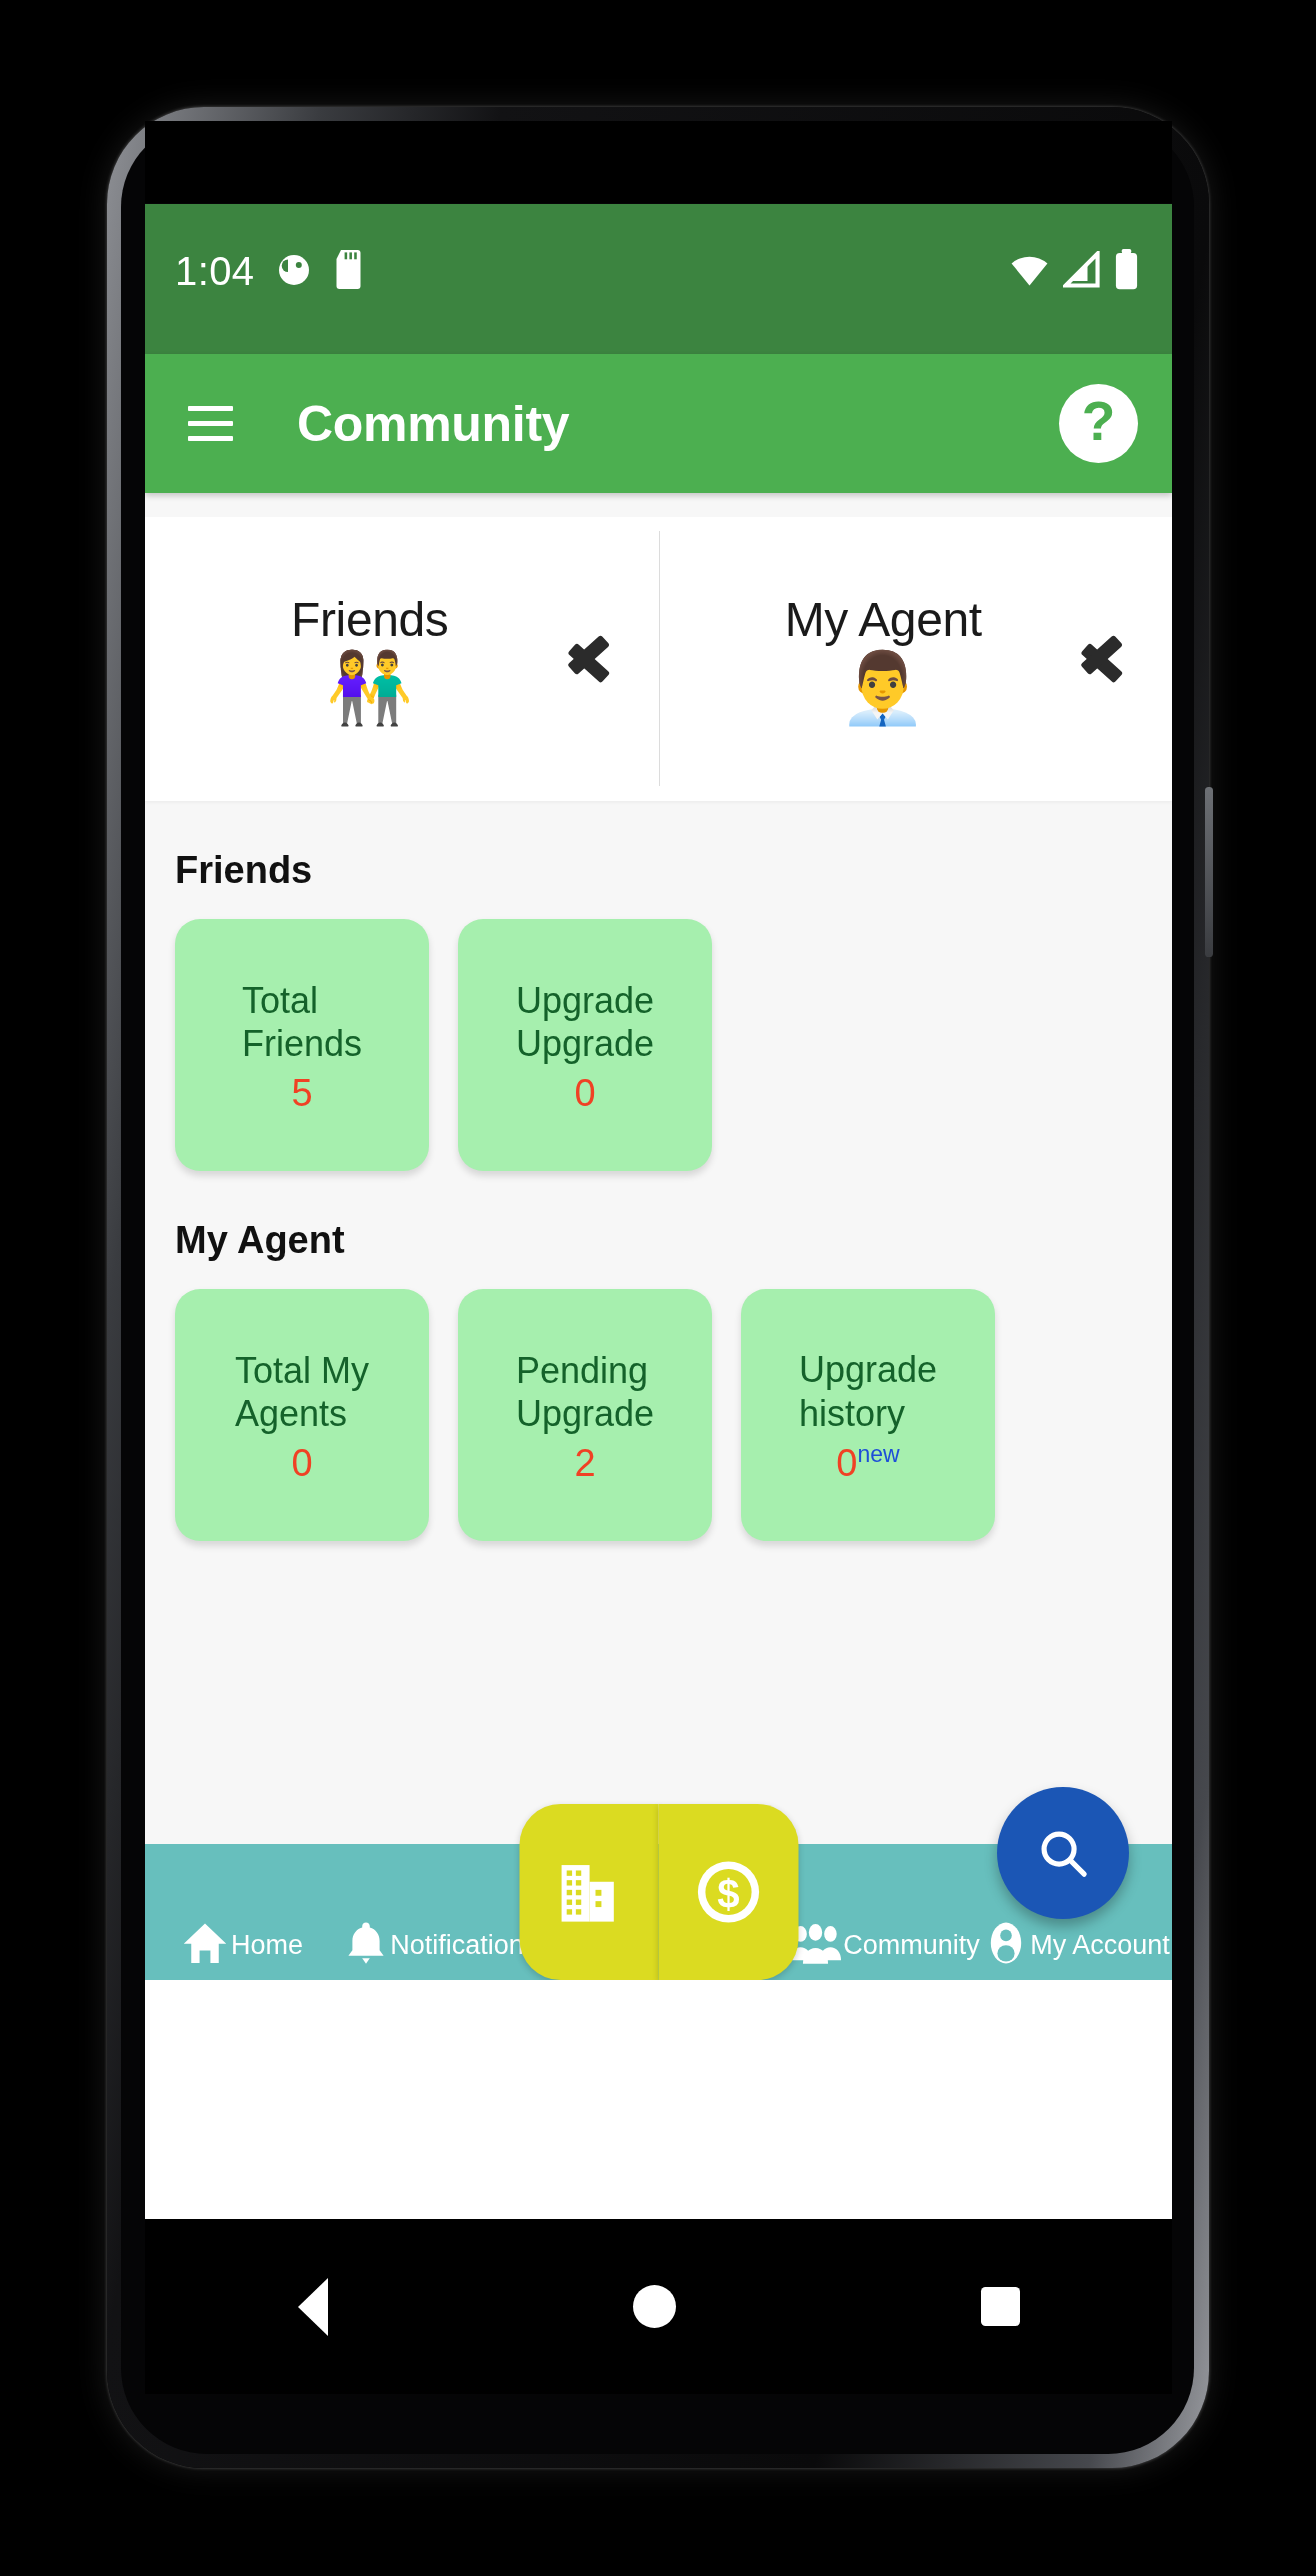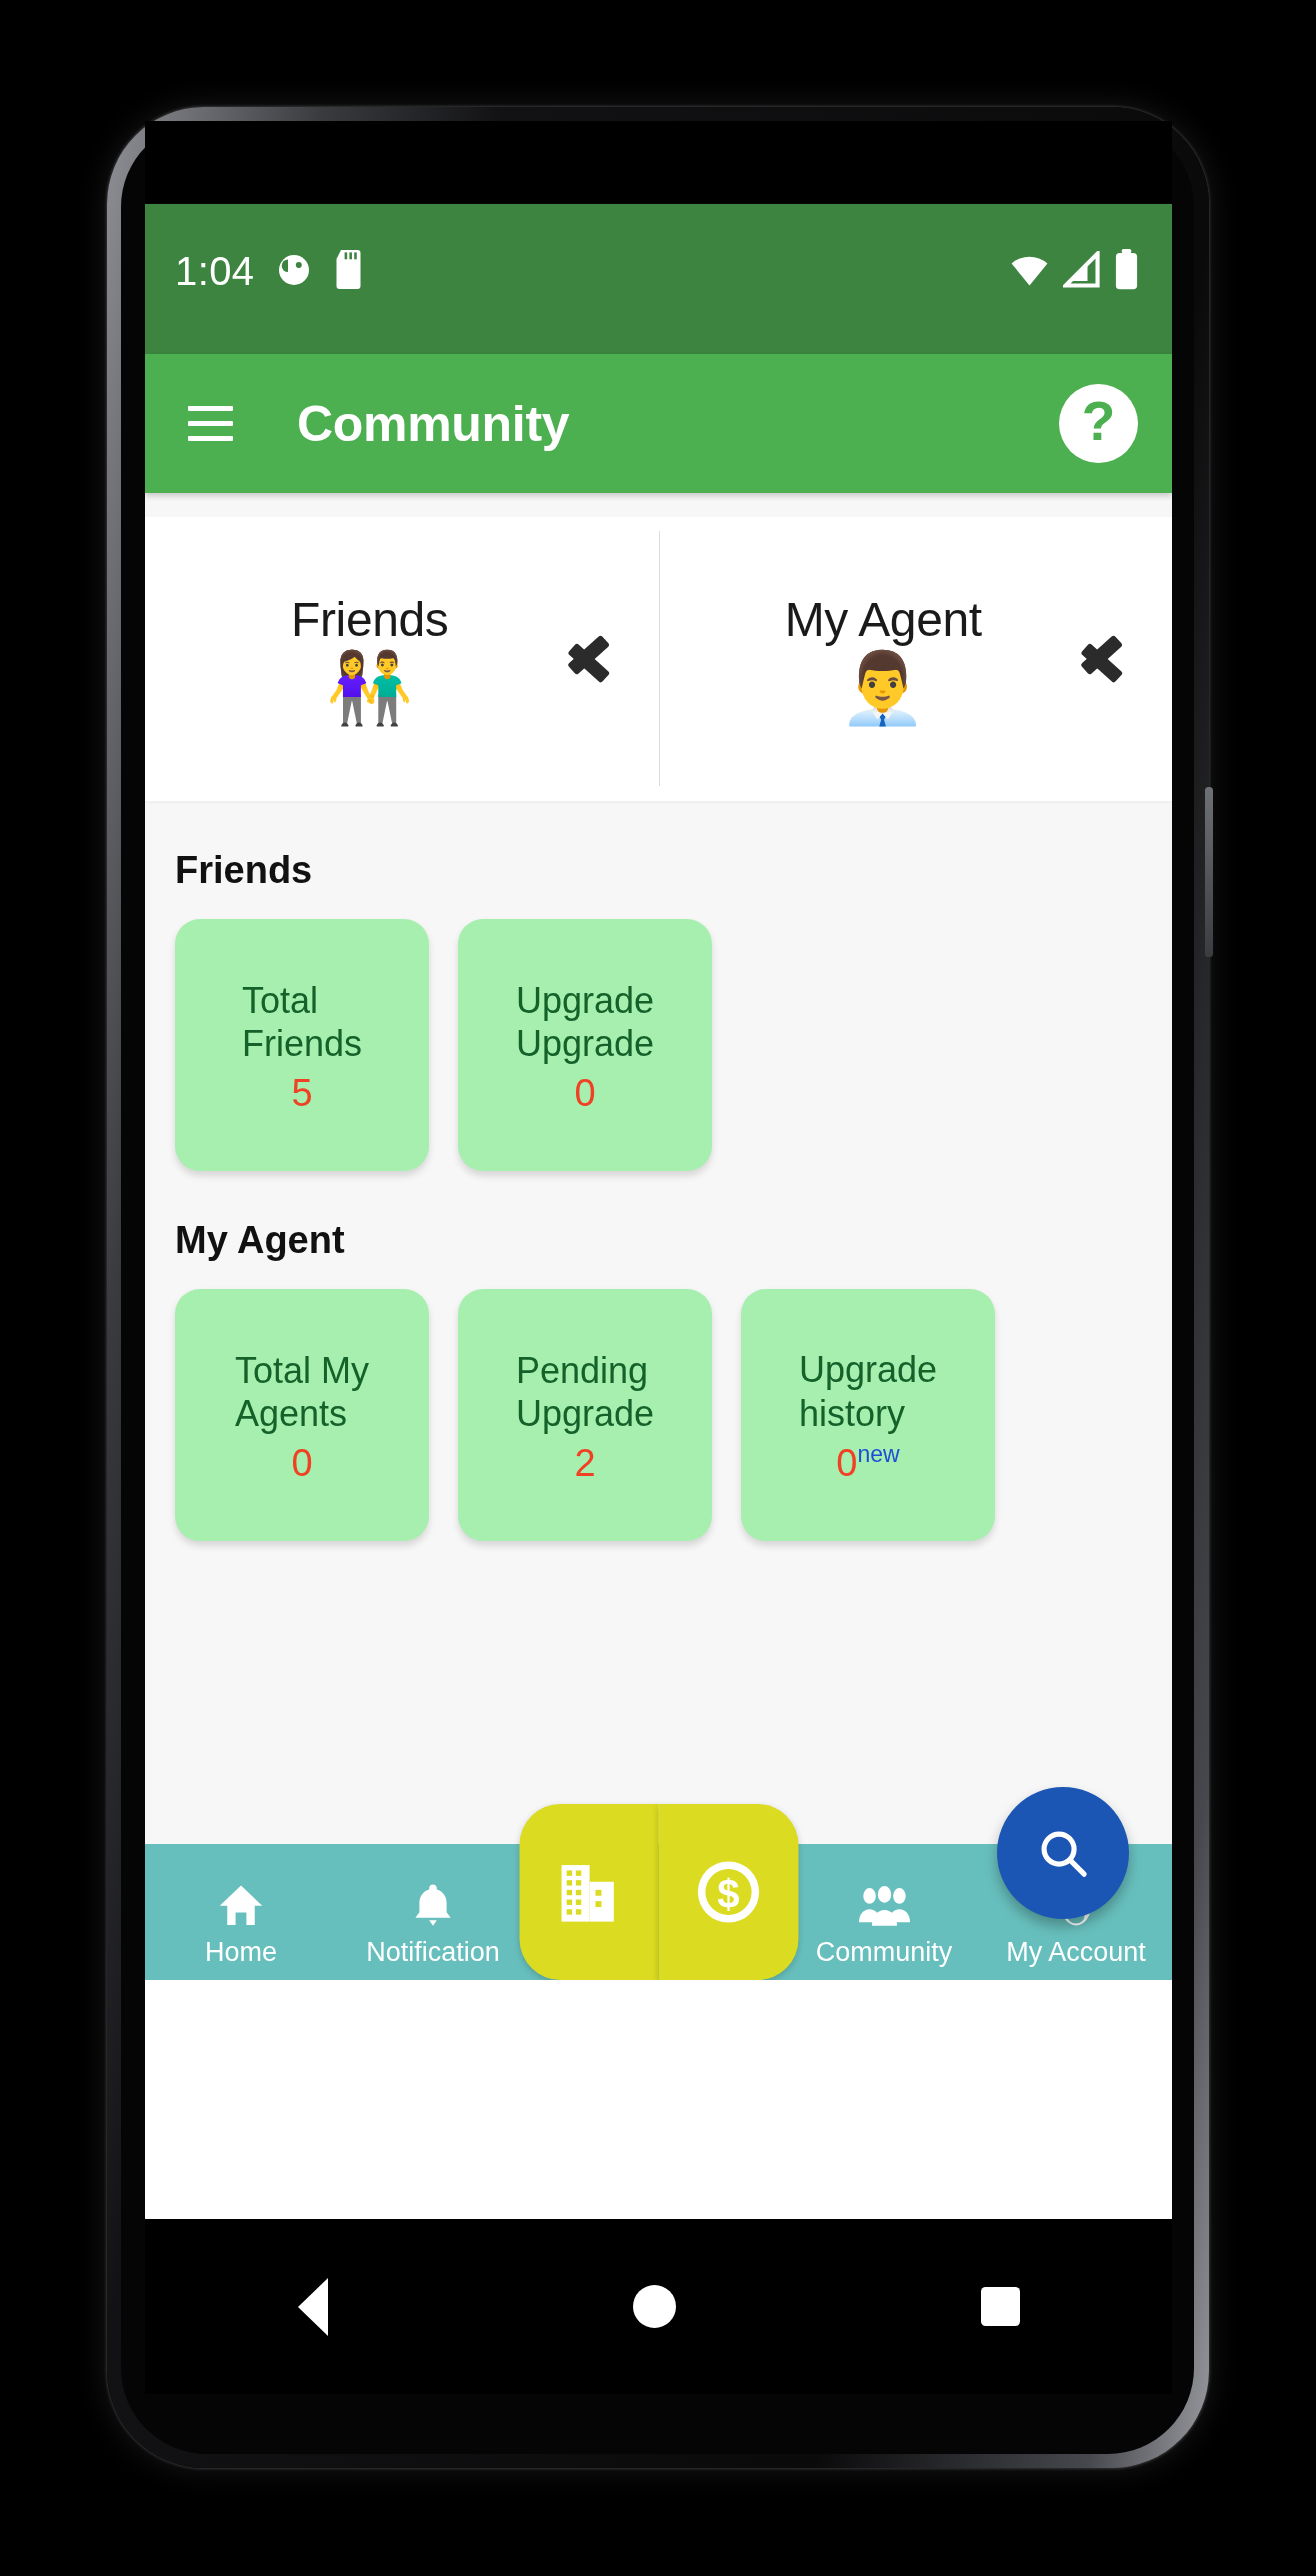--- a/index.html
+++ b/index.html
@@ -273,23 +273,23 @@
     width: 1027px;
     height: 136px;
     background: #67BFBD;
     display: flex;
     align-items: flex-end;
     z-index: 8;
   }
   .nav-item {
     flex: 1;
     display: flex;
-    flex-direction: column;
-    align-items: center;
-    justify-content: flex-start;
+    flex-direction: row;
+    align-items: center;
+    justify-content: center;
     padding-bottom: 12.5px;
     cursor: pointer;
   }
   .nav-item .nav-label {
     color: #ffffff;
     font-size: 27px;
     margin-top: 6.3px;
     white-space: nowrap;
   }
   .nav-center-spacer { flex: 1.35; }

